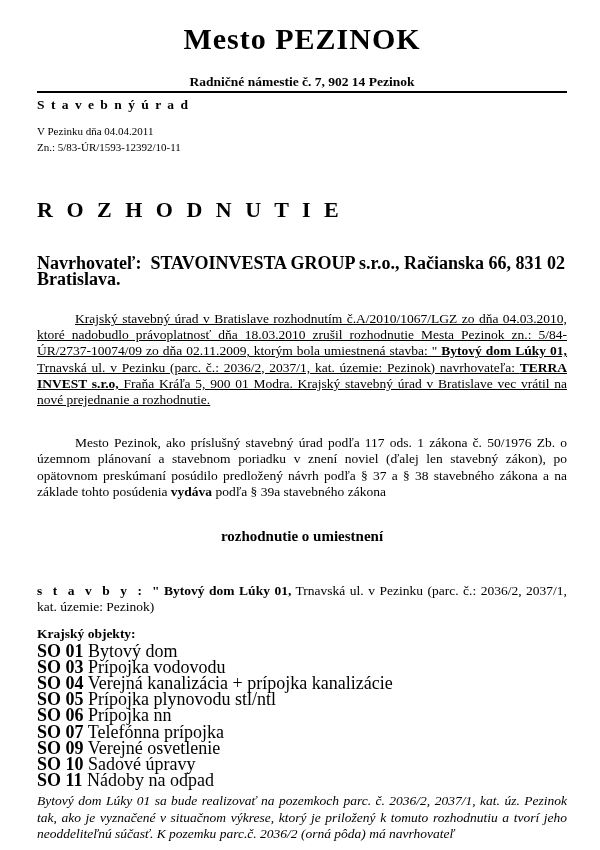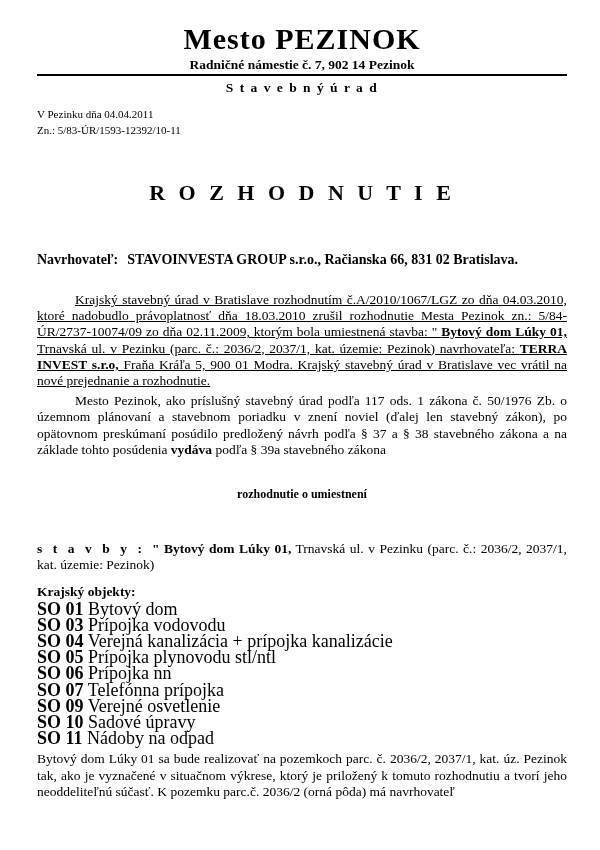--- a/index.html
+++ b/index.html
@@ -20,86 +20,86 @@
     font-weight: bold;
     letter-spacing: 1px;
     line-height: 1.1;
     margin-top: 4px;
     text-align: center;
   }
   .address {
     font-size: 13.5px;
     font-weight: bold;
     text-align: center;
-    margin-top: 3px;
+    margin-top: 20px;
     line-height: 14px;
   }
   .header-rule {
     border: none;
     border-top: 2px solid #000;
     margin: 2px 0 0 0;
   }
   .department {
     font-size: 13.5px;
     font-weight: bold;
-    text-align: center;
+    text-align: left;
     letter-spacing: 1.5px;
     margin-top: 4px;
     line-height: 15px;
   }
   .meta {
     font-size: 11px;
     line-height: 16px;
     margin-top: 11px;
   }
   .doc-title {
     font-size: 22px;
     font-weight: bold;
     letter-spacing: 4px;
-    text-align: center;
+    text-align: left;
     margin-top: 42px;
     line-height: 26px;
   }
   .applicant {
-    font-size: 14px;
+    font-size: 18px;
     font-weight: bold;
-    margin-top: 46px;
+    margin-top: 32px;
     line-height: 16px;
   }
   .applicant .val { margin-left: 9px; }
   p.body-par {
     font-size: 13.5px;
     line-height: 16.2px;
     text-align: justify;
   }
   .indent { text-indent: 38px; }
   .par-annulment { margin-top: 24px; text-decoration: underline; }
-  .par-issue { margin-top: 4px; }
+  .par-issue { margin-top: 27px; }
   .decision-heading {
-    font-size: 12px;
+    font-size: 15px;
     font-weight: bold;
     text-align: center;
     margin-top: 28px;
     line-height: 16px;
   }
   .structure-par { margin-top: 39px; }
   .structure-par .spaced { letter-spacing: 3px; }
   .structure-par .gap { margin-left: 7px; }
   .objects-heading {
     font-size: 13.5px;
     font-weight: bold;
     margin-top: 11px;
     line-height: 16.2px;
   }
   .so-list { list-style: none; }
   .so-list li {
     font-size: 18px;
     line-height: 16.2px;
   }
-  .par-location { margin-top: 5px; }
+  .par-location { margin-top: 5px; font-style: italic; }
 </style>
 </head>
 <body>
 
 <div class="page">
 
   <div class="city-name">Mesto PEZINOK</div>
 
   <div class="address">Radničné námestie č. 7, 902 14 Pezinok</div>
 

